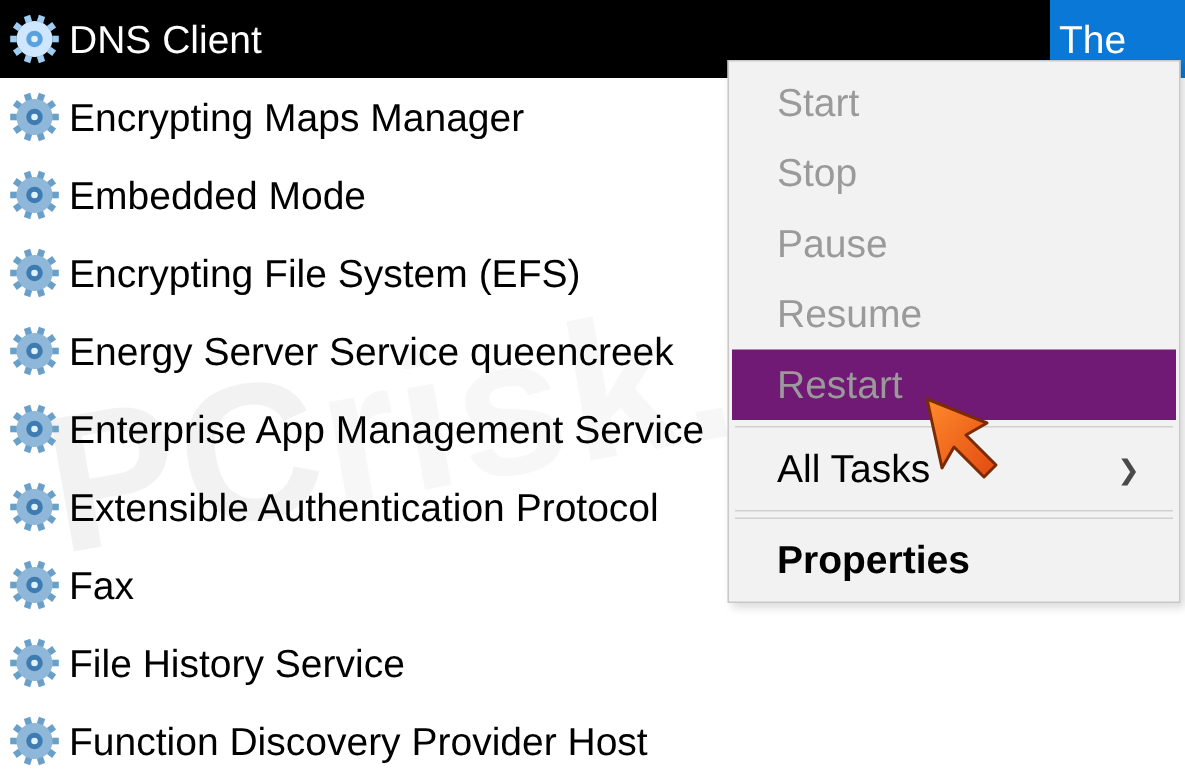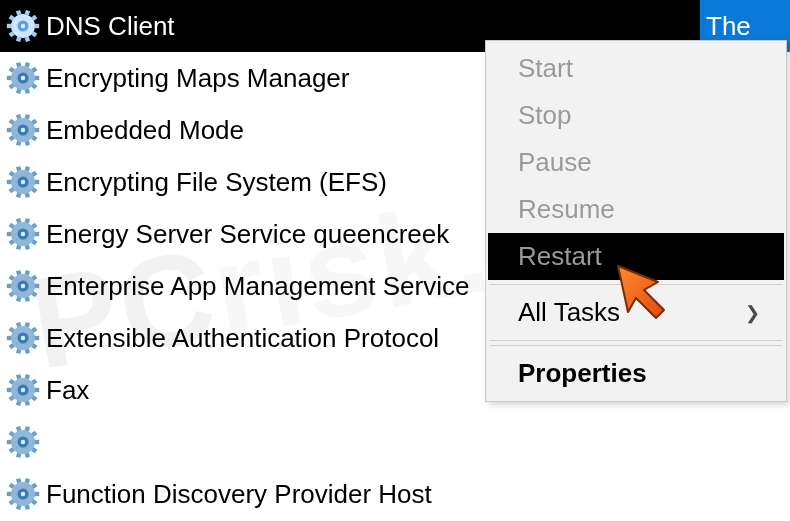--- a/index.html
+++ b/index.html
@@ -78,21 +78,21 @@
   }
   .menu-item {
     display: flex;
     align-items: center;
     justify-content: space-between;
     padding: 8px 24px 8px 30px;
     font-size: 26px;
     color: #000;
   }
   .menu-item.disabled { color: #9a9a9a; }
-  .menu-item.hover { background: #000000; }
+  .menu-item.hover { background: #701a75; }
   .menu-item.bold { font-weight: 700; }
   .menu-sep {
     height: 1px;
     background: #d0d0d0;
     margin: 4px 2px;
   }
   .submenu-arrow {
     font-size: 18px;
     margin-left: 8px;
     color: #4a4a4a;
@@ -286,20 +286,21 @@
           <rect x="3.4737620787507373" y="23.028993532094628" width="4.4" height="4.4" fill="#6aa0c8" transform="rotate(144 5.6737620787507375 25.228993532094627)"></rect>
           <rect x="0.7999999999999998" y="14.8" width="4.4" height="4.4" fill="#6aa0c8" transform="rotate(180 3 17)"></rect>
           <rect x="3.4737620787507337" y="6.571006467905378" width="4.4" height="4.4" fill="#6aa0c8" transform="rotate(216 5.673762078750734 8.771006467905378)"></rect>
           <rect x="10.473762078750735" y="1.4852087718678506" width="4.4" height="4.4" fill="#6aa0c8" transform="rotate(252 12.673762078750734 3.685208771867851)"></rect>
           <rect x="19.12623792124926" y="1.4852087718678488" width="4.4" height="4.4" fill="#6aa0c8" transform="rotate(288 21.32623792124926 3.685208771867849)"></rect>
           <rect x="26.126237921249263" y="6.571006467905373" width="4.4" height="4.4" fill="#6aa0c8" transform="rotate(324 28.326237921249263 8.771006467905373)"></rect>
       <circle cx="17" cy="17" r="5.5" fill="#3e7bb0"></circle>
       <circle cx="17" cy="17" r="2.2" fill="#dff0ff"></circle>
     </g>
   </svg>
+      <span class="service-label">File History Service</span>
     </div>
     <div class="service-row">
       <svg class="gear-icon" viewBox="0 0 34 34">
     <g>
       <circle cx="17" cy="17" r="12" fill="#8fb7d9"></circle>
       <rect x="28.8" y="14.8" width="4.4" height="4.4" fill="#6aa0c8" transform="rotate(0 31 17)"></rect>
           <rect x="26.126237921249267" y="23.028993532094624" width="4.4" height="4.4" fill="#6aa0c8" transform="rotate(36 28.326237921249266 25.228993532094623)"></rect>
           <rect x="19.126237921249267" y="28.11479122813215" width="4.4" height="4.4" fill="#6aa0c8" transform="rotate(72 21.326237921249266 30.31479122813215)"></rect>
           <rect x="10.473762078750738" y="28.11479122813215" width="4.4" height="4.4" fill="#6aa0c8" transform="rotate(108 12.673762078750737 30.31479122813215)"></rect>
           <rect x="3.4737620787507373" y="23.028993532094628" width="4.4" height="4.4" fill="#6aa0c8" transform="rotate(144 5.6737620787507375 25.228993532094627)"></rect>

